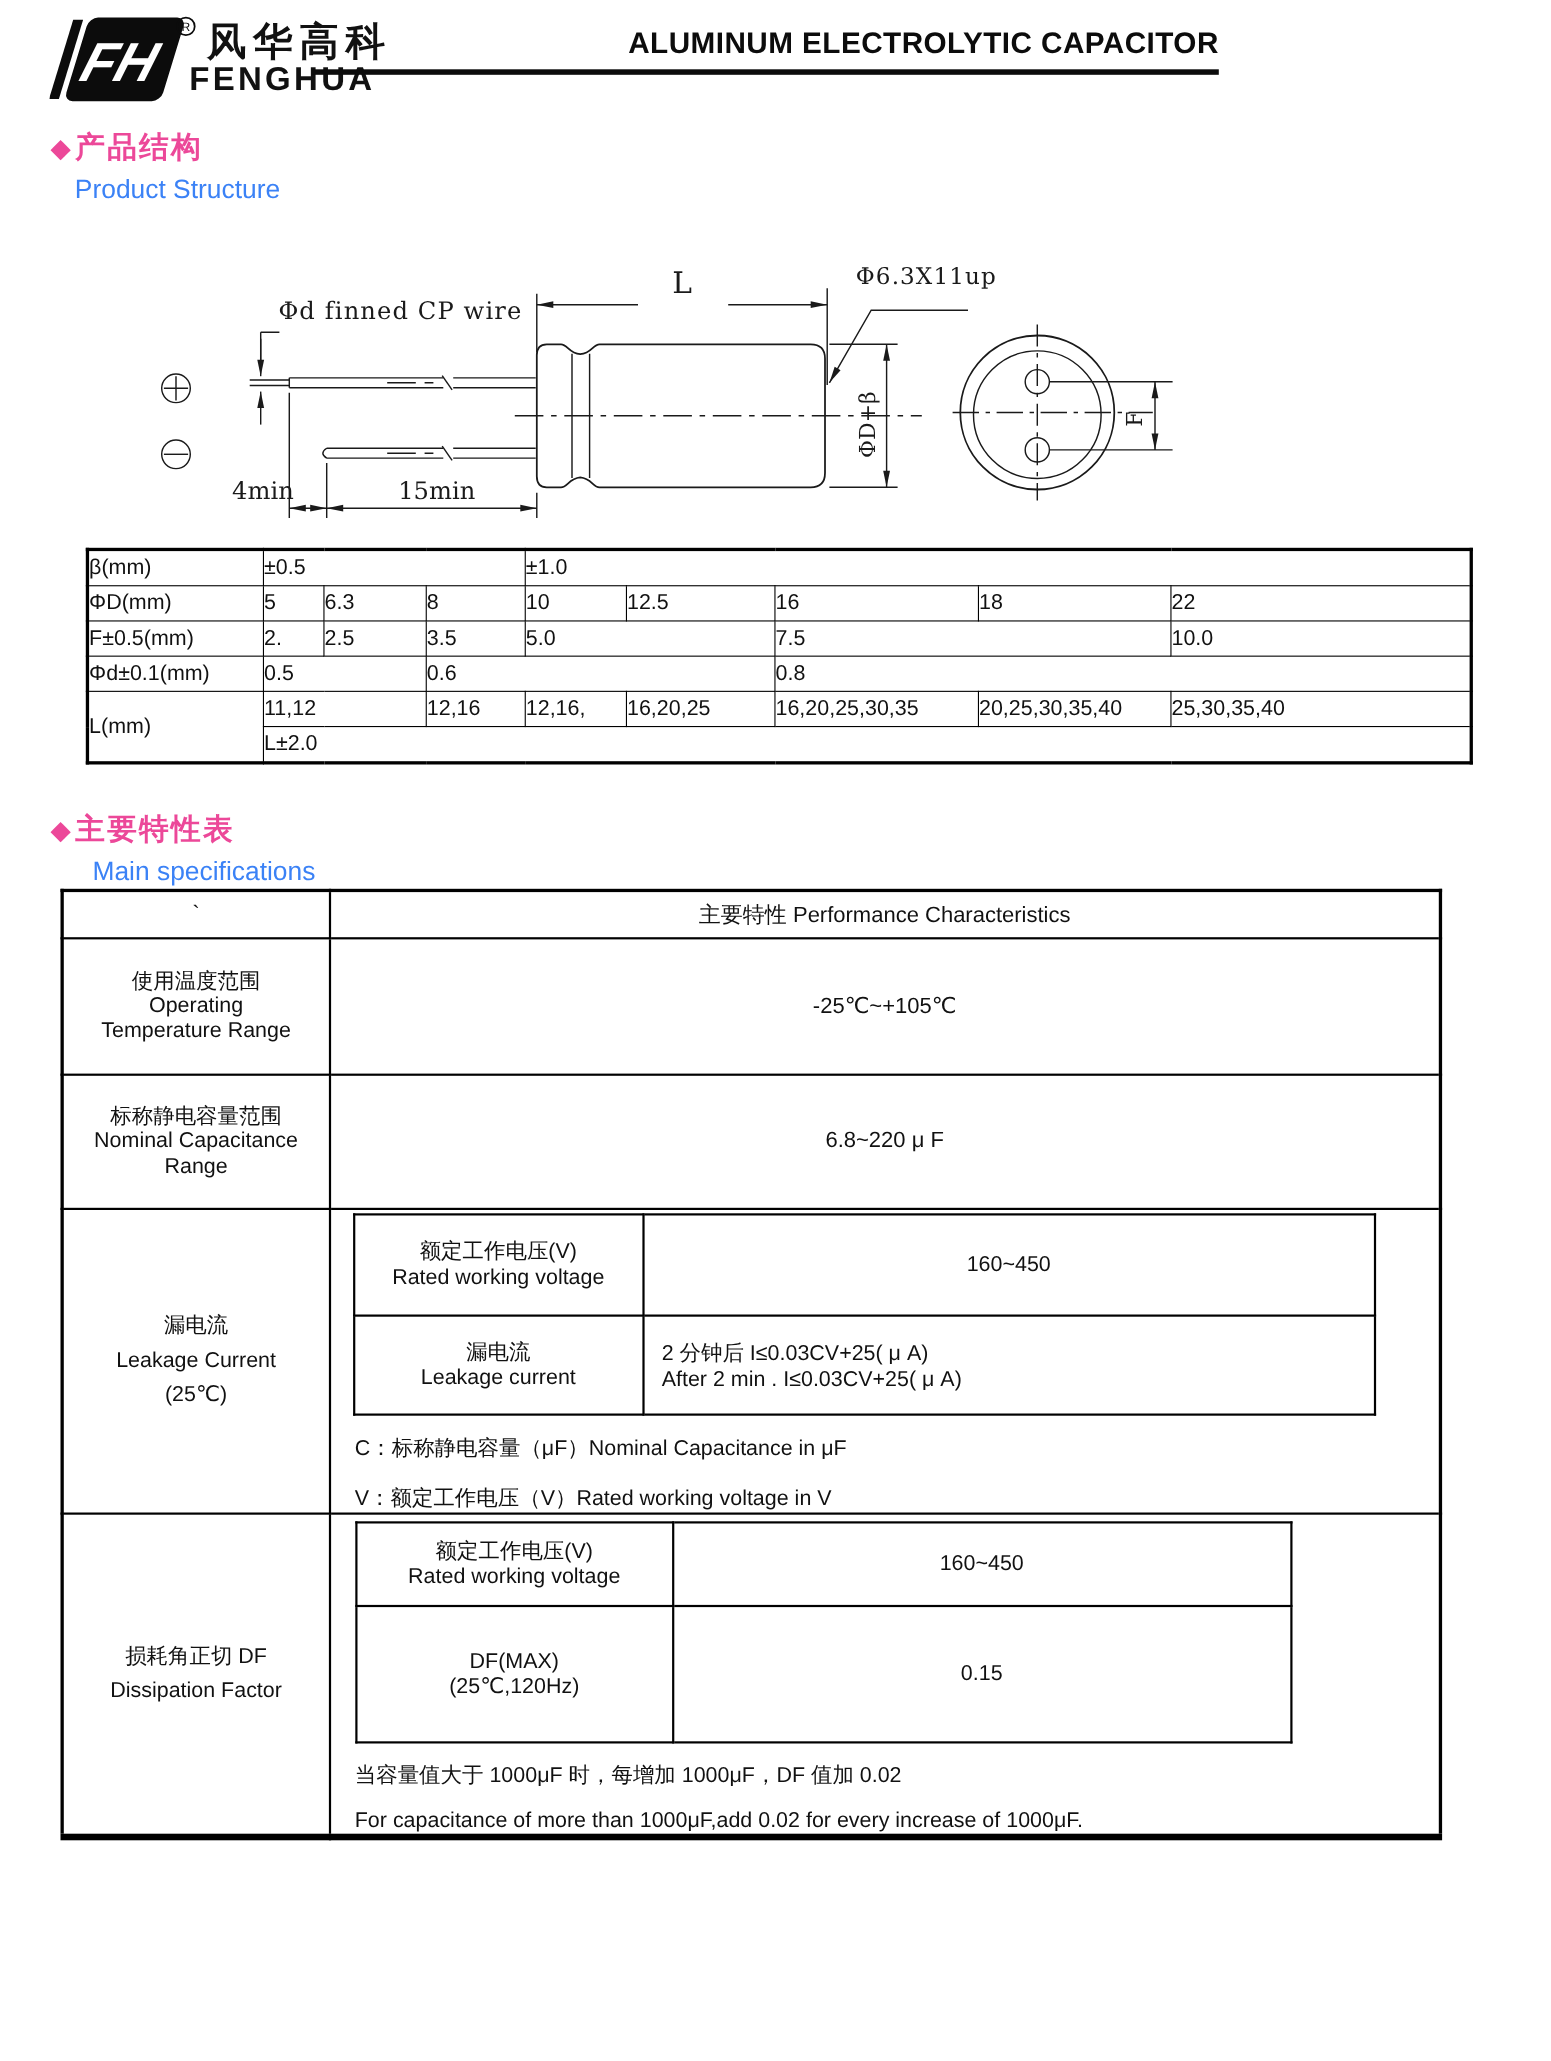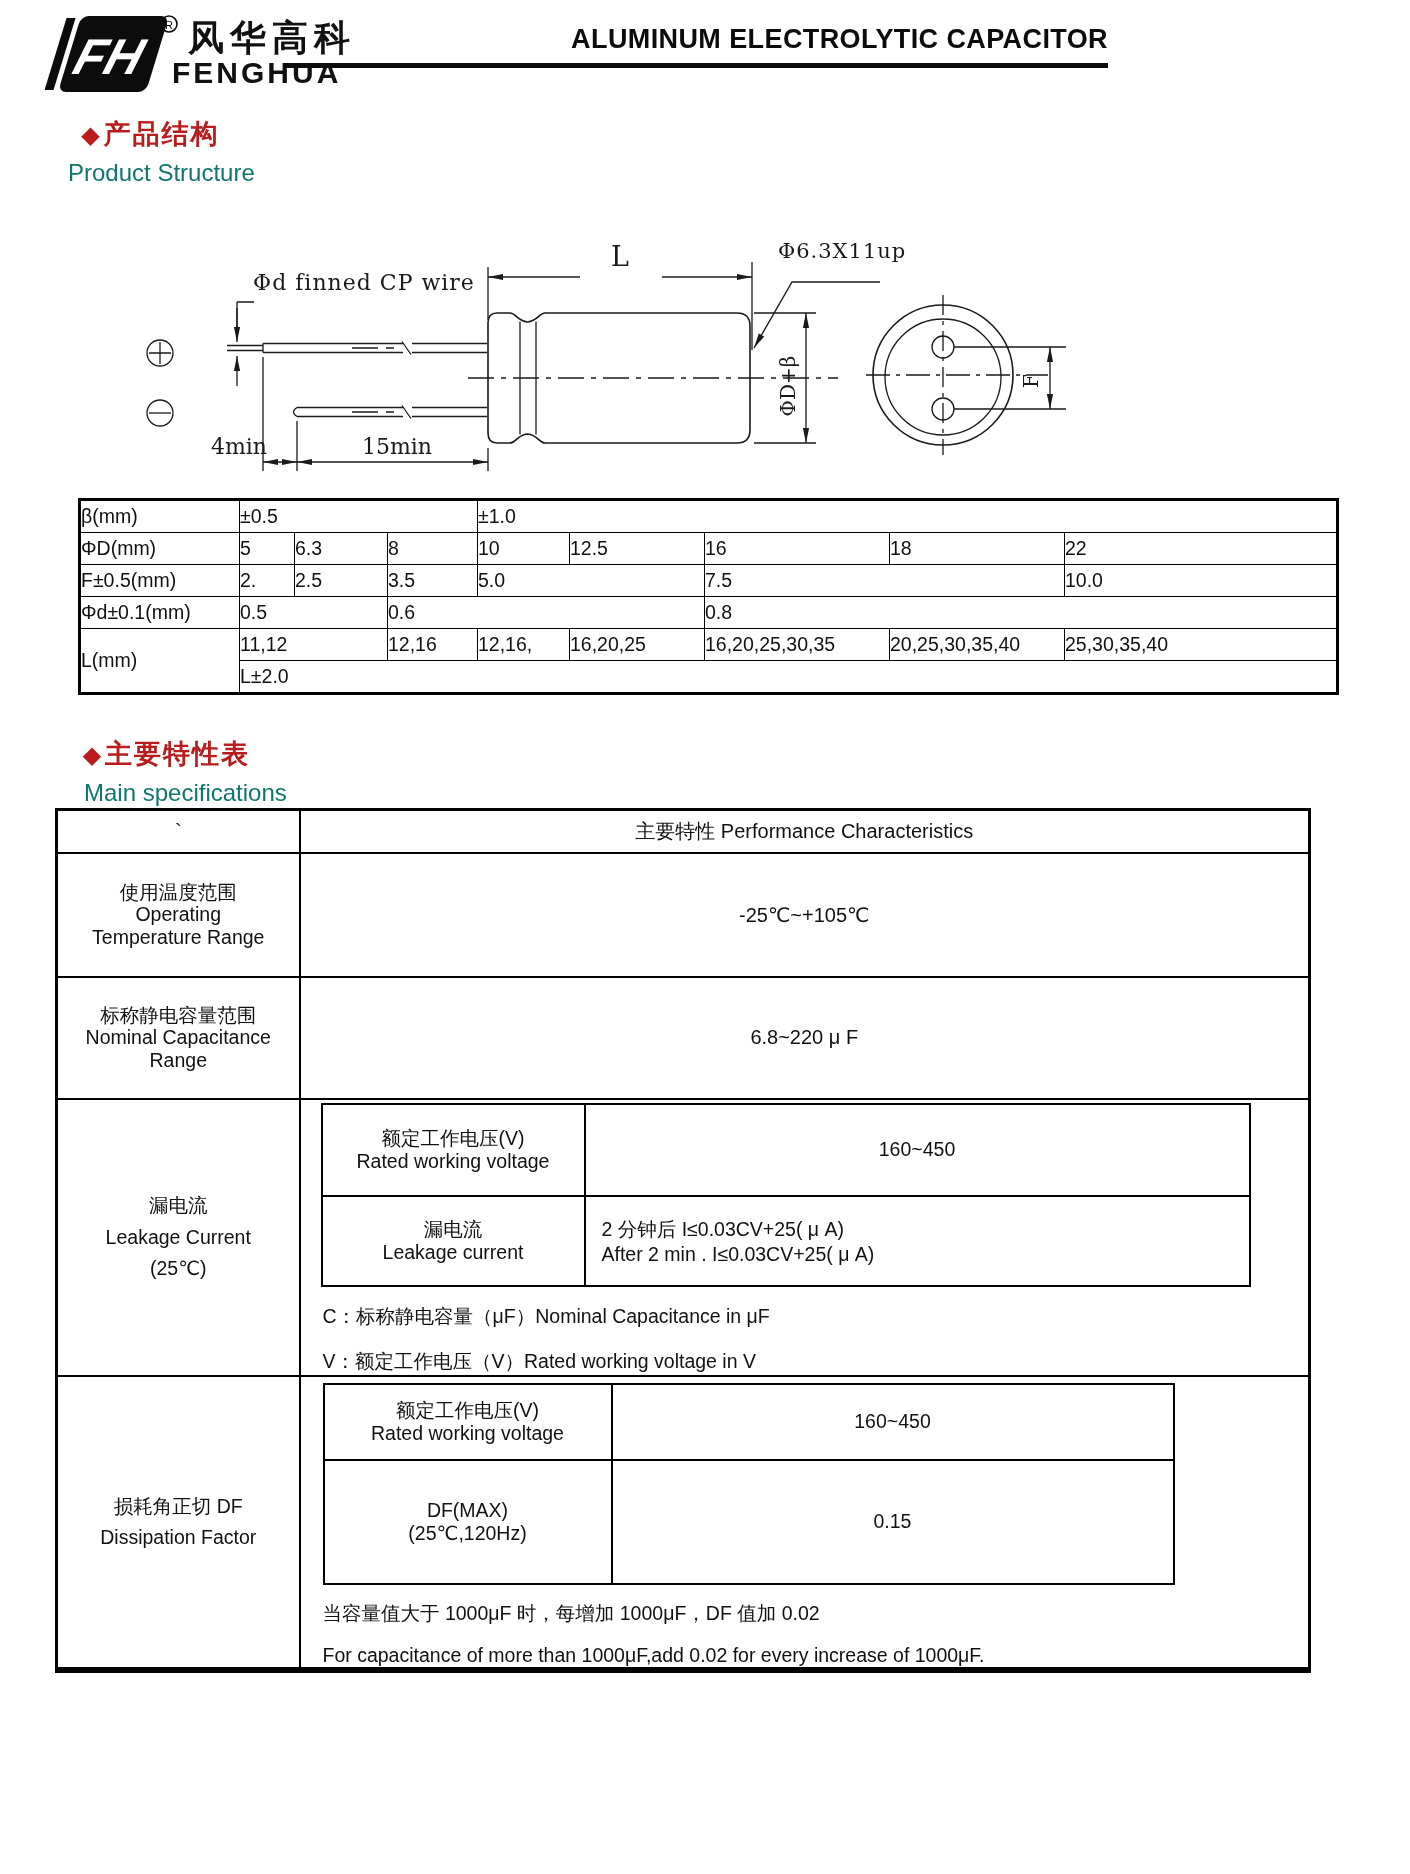--- a/index.html
+++ b/index.html
@@ -10,23 +10,23 @@
   }
   
   .logo-svg{position:absolute;left:45px;top:10px;}
   .logo-cn{position:absolute;left:188px;top:14px;font-size:36px;font-weight:700;letter-spacing:6px;color:#111;}
   .logo-en{position:absolute;left:172px;top:56px;font-size:30px;font-weight:600;letter-spacing:3px;color:#111;}
   .doc-title{position:absolute;left:520px;top:24px;width:588px;text-align:right;
     font-size:27px;font-weight:700;letter-spacing:.4px;color:#0c0c0c;white-space:nowrap;}
   .header-rule{position:absolute;left:284px;top:63px;width:824px;height:5px;background:#0c0c0c;}
   
   .sec-head{position:absolute;left:46px;}
-  .sec-head .cn{font-size:27px;font-weight:600;letter-spacing:2px;color:#b91c1c;text-align:center;}
+  .sec-head .cn{font-size:27px;font-weight:600;letter-spacing:2px;color:#ec4899;}
   .sec-head .cn .bullet{font-size:24px;margin-right:2px;}
-  .sec-head .en{font-size:24px;color:#0f766e;margin-top:7px;}
+  .sec-head .en{font-size:24px;color:#3b82f6;margin-top:7px;}
   #sec1{top:116px;} #sec1 .en{margin-left:22px;}
   #sec2{top:736px;} #sec2 .en{margin-left:38px;}
   
   .diagram{position:absolute;left:0;top:190px;}
   .diagram text{font-family:"DejaVu Serif","Liberation Serif",serif;fill:#1a1a1a;}
   
   .dimtbl{position:absolute;left:78px;top:498px;border-collapse:collapse;table-layout:fixed;
     width:1258px;font-size:19.5px;}
   .dimtbl td{border:1.6px solid #000;vertical-align:middle;height:31px;padding:0;}
   .dimtbl{border:3px solid #000;}

